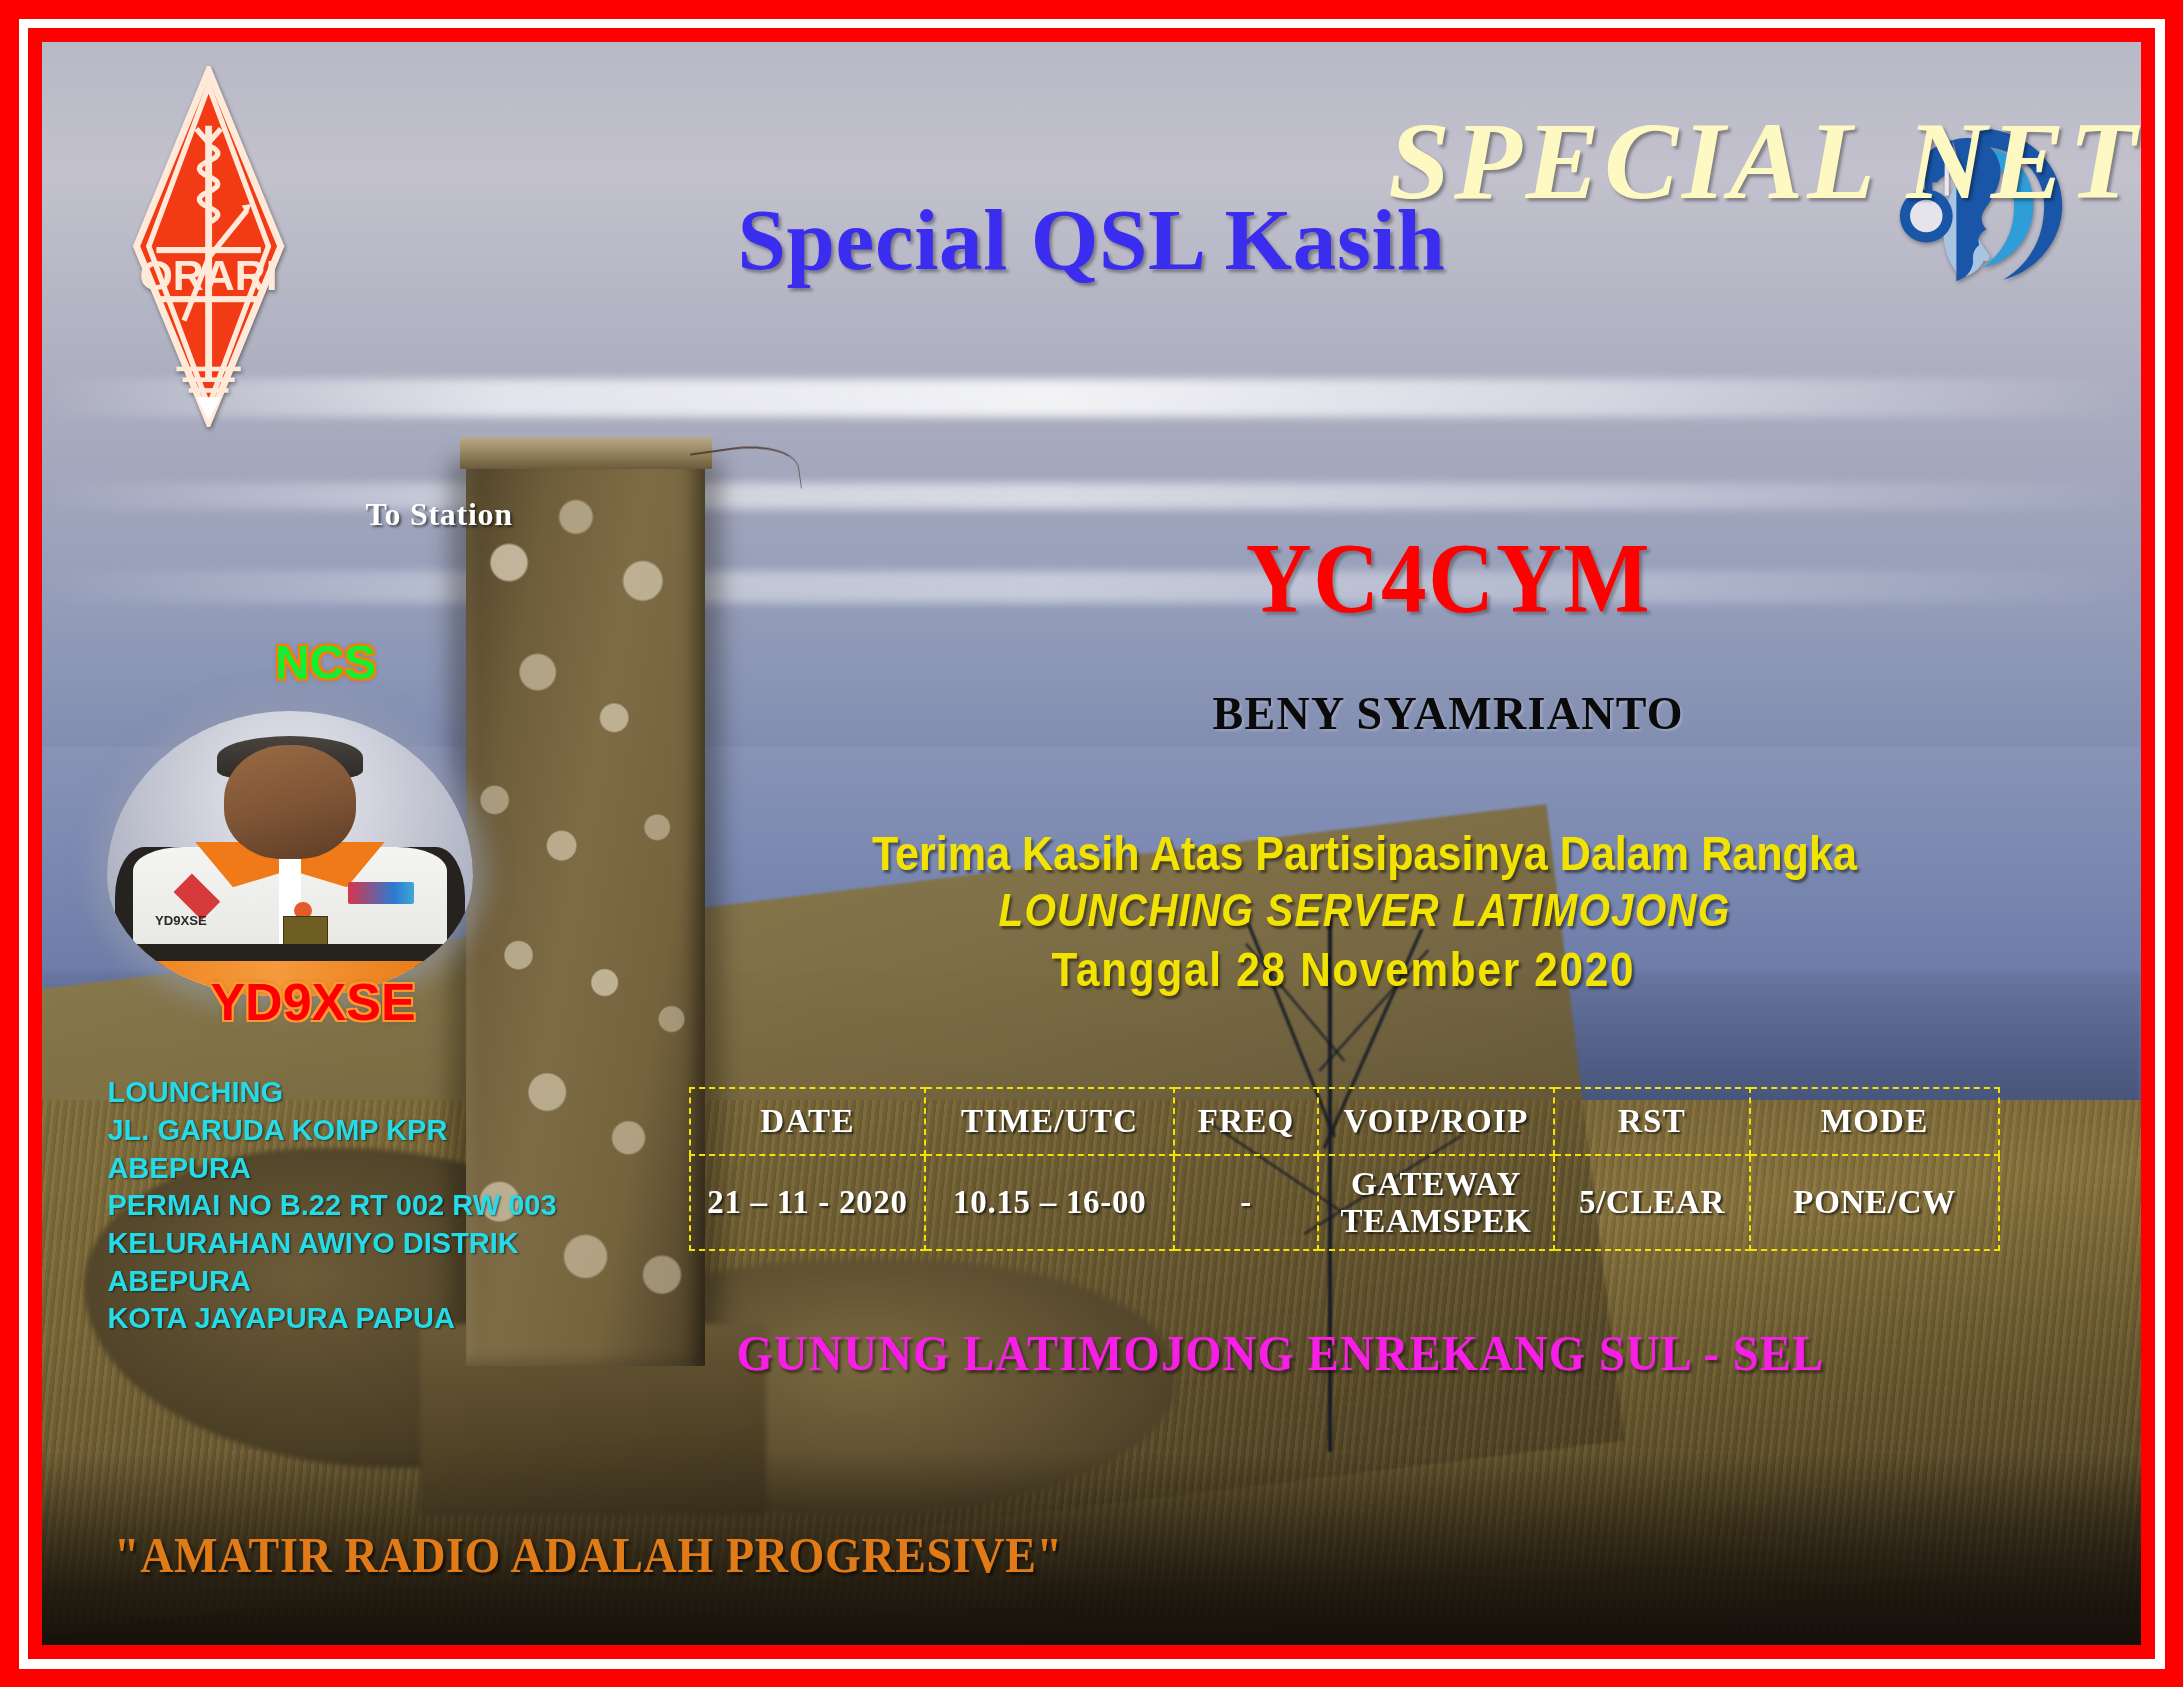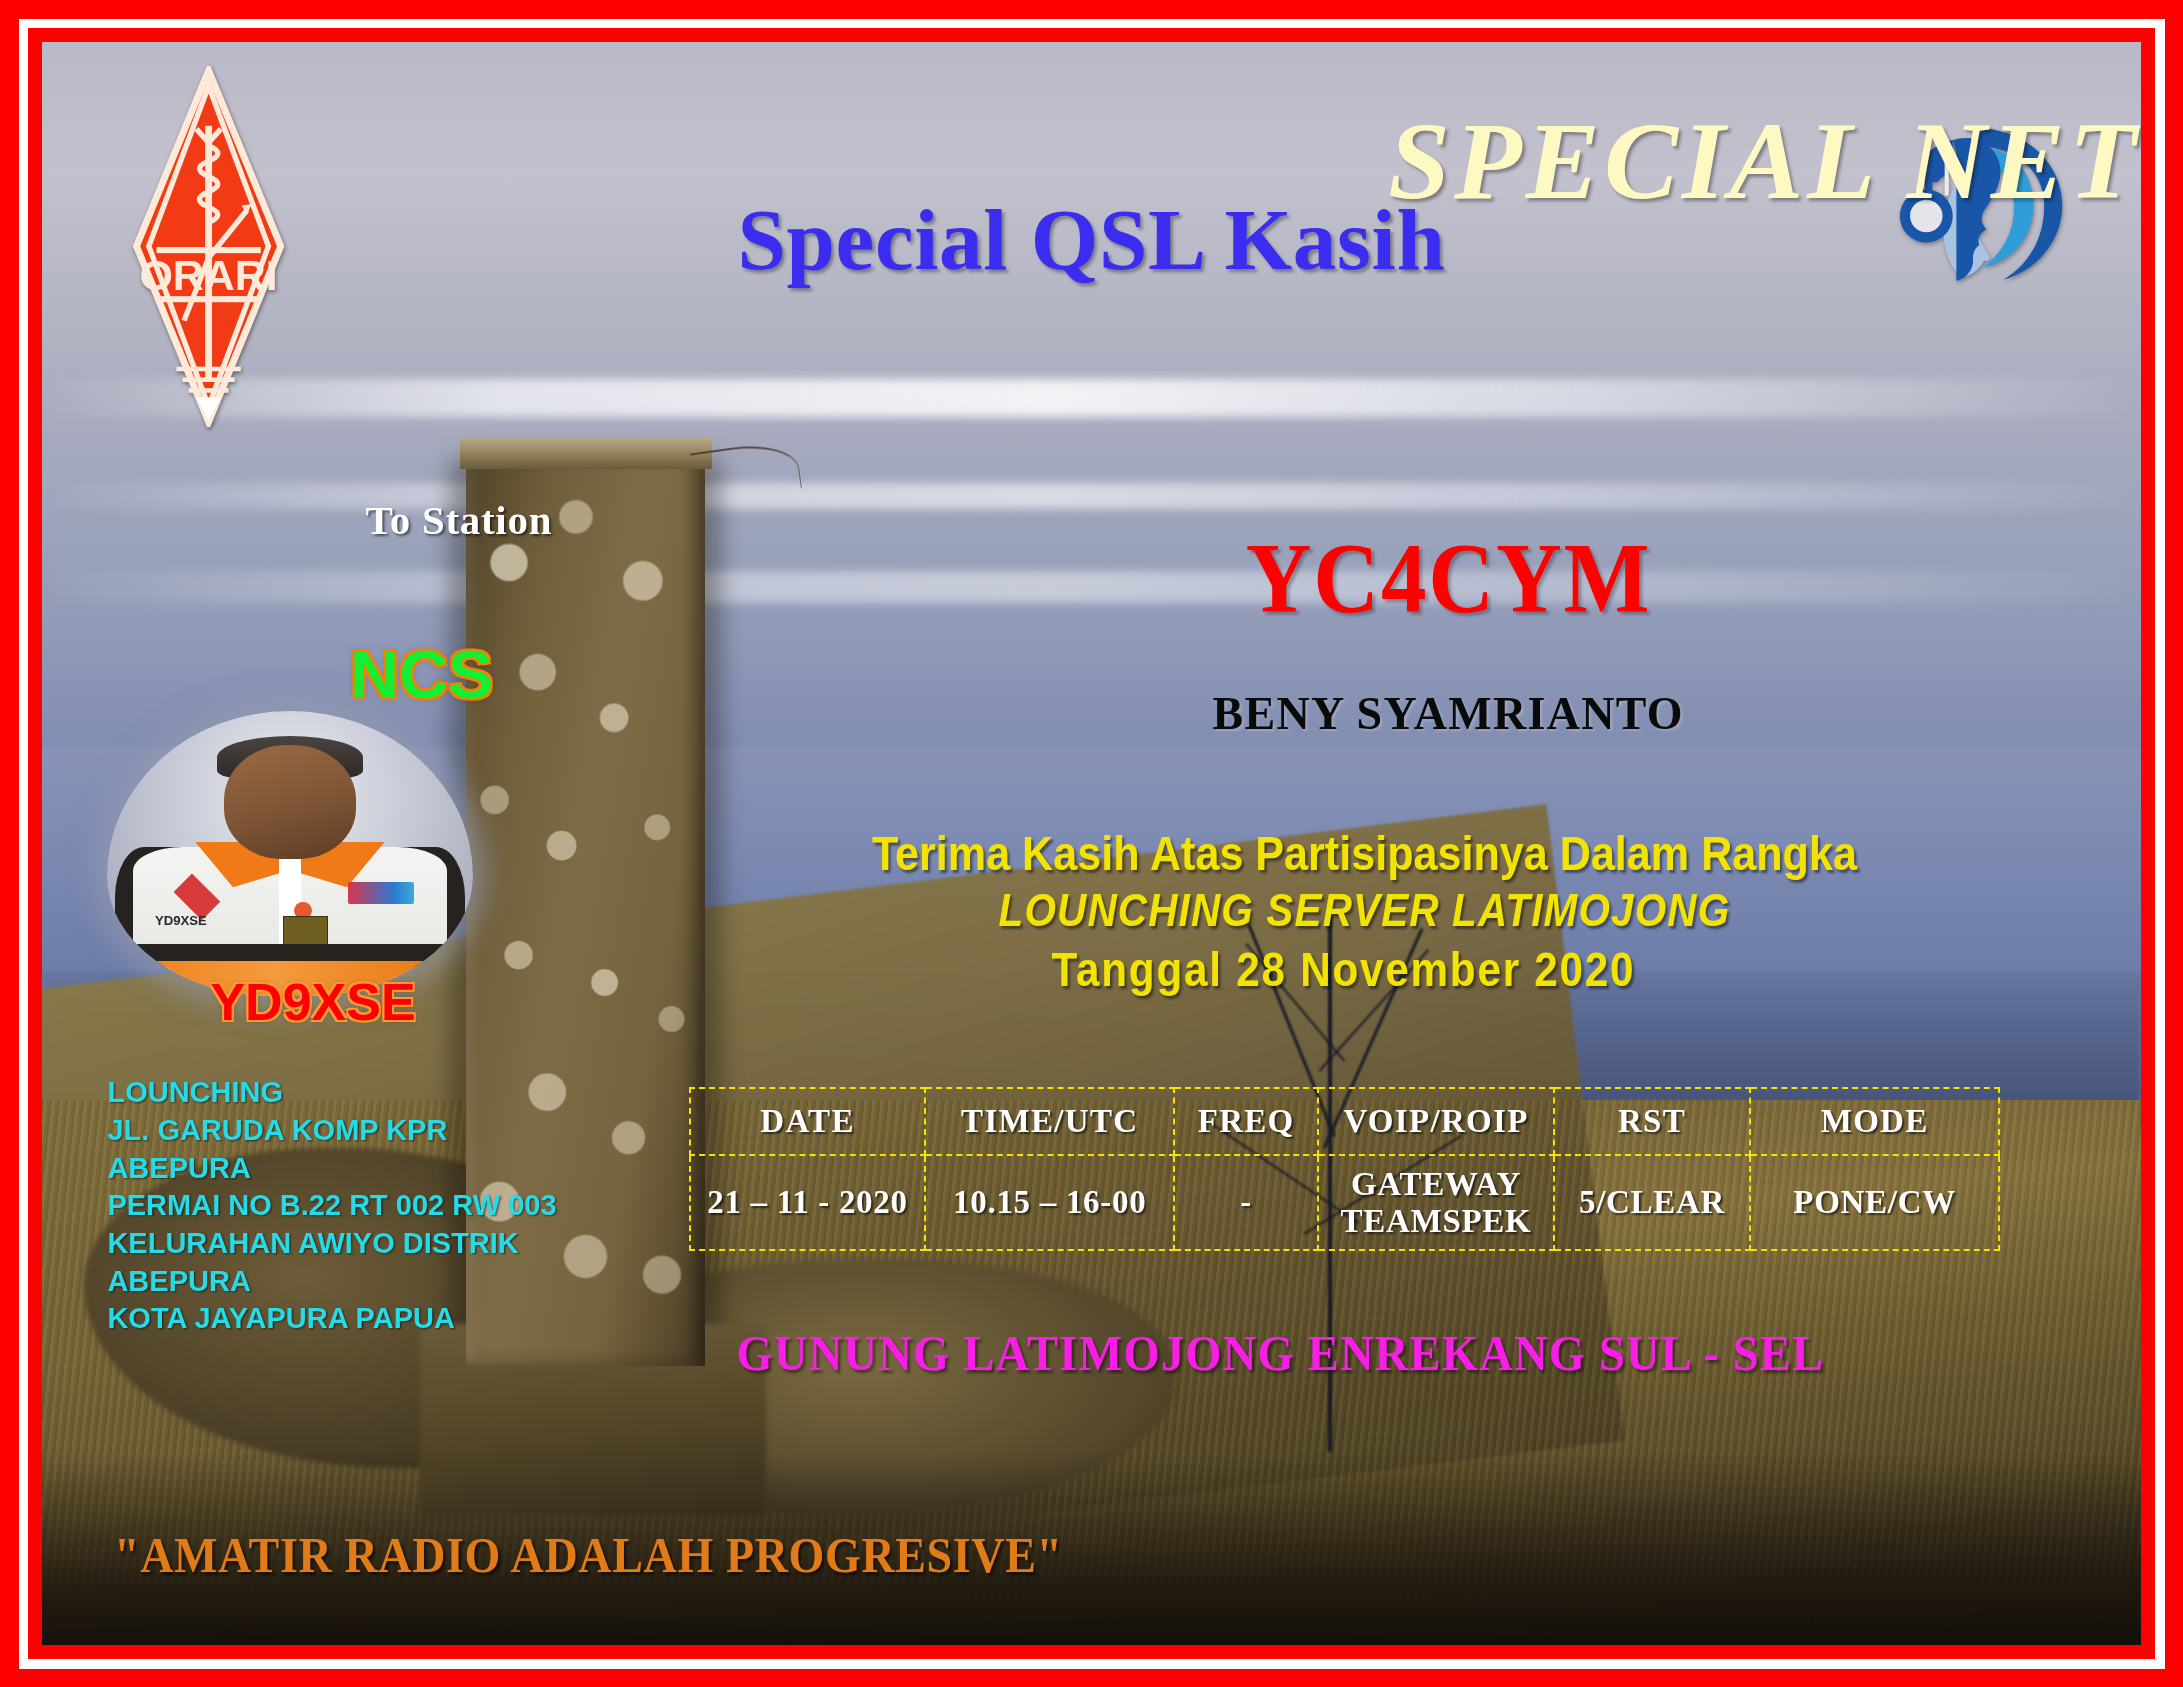--- a/index.html
+++ b/index.html
@@ -129,43 +129,43 @@
 
   .t-specialnet{left:0;right:0;top:3.9%;text-align:right;
        font-family:"Liberation Serif",serif;font-style:italic;font-weight:bold;
        font-size:111px;line-height:1;color:#fef9c3;letter-spacing:4px;
        text-shadow:2.6px 3.3px 3.3px rgba(0,0,0,.35);}
   .t-qsl{left:0;right:0;top:9.6%;text-align:center;
        font-family:"Liberation Serif",serif;font-weight:bold;
        font-size:87px;line-height:1;color:#3b2df0;letter-spacing:0.7px;
        text-shadow:2.6px 3.3px 3.3px rgba(0,0,0,.35);}
   .t-tostation{left:15.4%;top:28.3%;font-family:"Liberation Serif",serif;
-       font-weight:bold;font-size:41px;color:#ffffff;letter-spacing:0.7px;
+       font-weight:bold;font-size:32px;color:#ffffff;letter-spacing:0.7px;
        text-shadow:2px 2px 2.6px rgba(0,0,0,.55);}
 
   .t-call{left:40%;right:6%;top:30.3%;text-align:center;
        font-family:"Liberation Serif",serif;font-weight:bold;font-style:normal;
        font-size:99px;line-height:1;color:#ff0000;letter-spacing:2px;
        transform:scaleX(.92);text-shadow:3.3px 3.3px 3.3px rgba(0,0,0,.28);}
   .t-name{left:38%;right:4%;top:40.5%;text-align:center;
        font-family:"Liberation Serif",serif;font-weight:bold;
        font-size:46px;line-height:1;color:#0a0a0a;letter-spacing:1.3px;
        text-shadow:2px 2px 2.6px rgba(255,255,255,.22);}
 
   .y-line{font-family:"Liberation Sans",sans-serif;font-weight:bold;
        color:#f2e400;text-shadow:2.6px 2.6px 2.6px rgba(0,0,0,.45);
        transform:scaleX(.88);transform-origin:center;}
   .t-terima{left:30%;right:4%;top:49.1%;text-align:center;font-size:49px;line-height:1;}
   .t-lounching{left:32%;right:6%;top:52.7%;text-align:center;font-size:46px;
        line-height:1;font-style:italic;letter-spacing:1.3px;}
   .t-tanggal{left:32%;right:8%;top:56.4%;text-align:center;font-size:48px;line-height:1;
        letter-spacing:2px;}
 
-  .t-ncs{left:5.5%;top:37%;width:16%;text-align:right;
-       font-family:"Liberation Sans",sans-serif;font-weight:bold;font-size:68px;
+  .t-ncs{left:5.5%;top:37%;width:16%;text-align:center;
+       font-family:"Liberation Sans",sans-serif;font-weight:bold;font-size:48px;
        color:#14ee35;
        text-shadow:-2px -2px 0 #ff7a00,2px -2px 0 #ff7a00,-2px 2px 0 #ff7a00,
                    2px 2px 0 #ff7a00,0 0 6.6px rgba(0,0,0,.3);}
   .t-yd{left:3.4%;top:58%;width:19%;text-align:center;
        font-family:"Liberation Sans",sans-serif;font-weight:bold;font-size:52px;
        color:#ff0000;
        text-shadow:-2px -2px 0 #ff9a2e,2px -2px 0 #ff9a2e,-2px 2px 0 #ff9a2e,
                    2px 2px 0 #ff9a2e,0 0 6.6px rgba(0,0,0,.3);}
 
   

